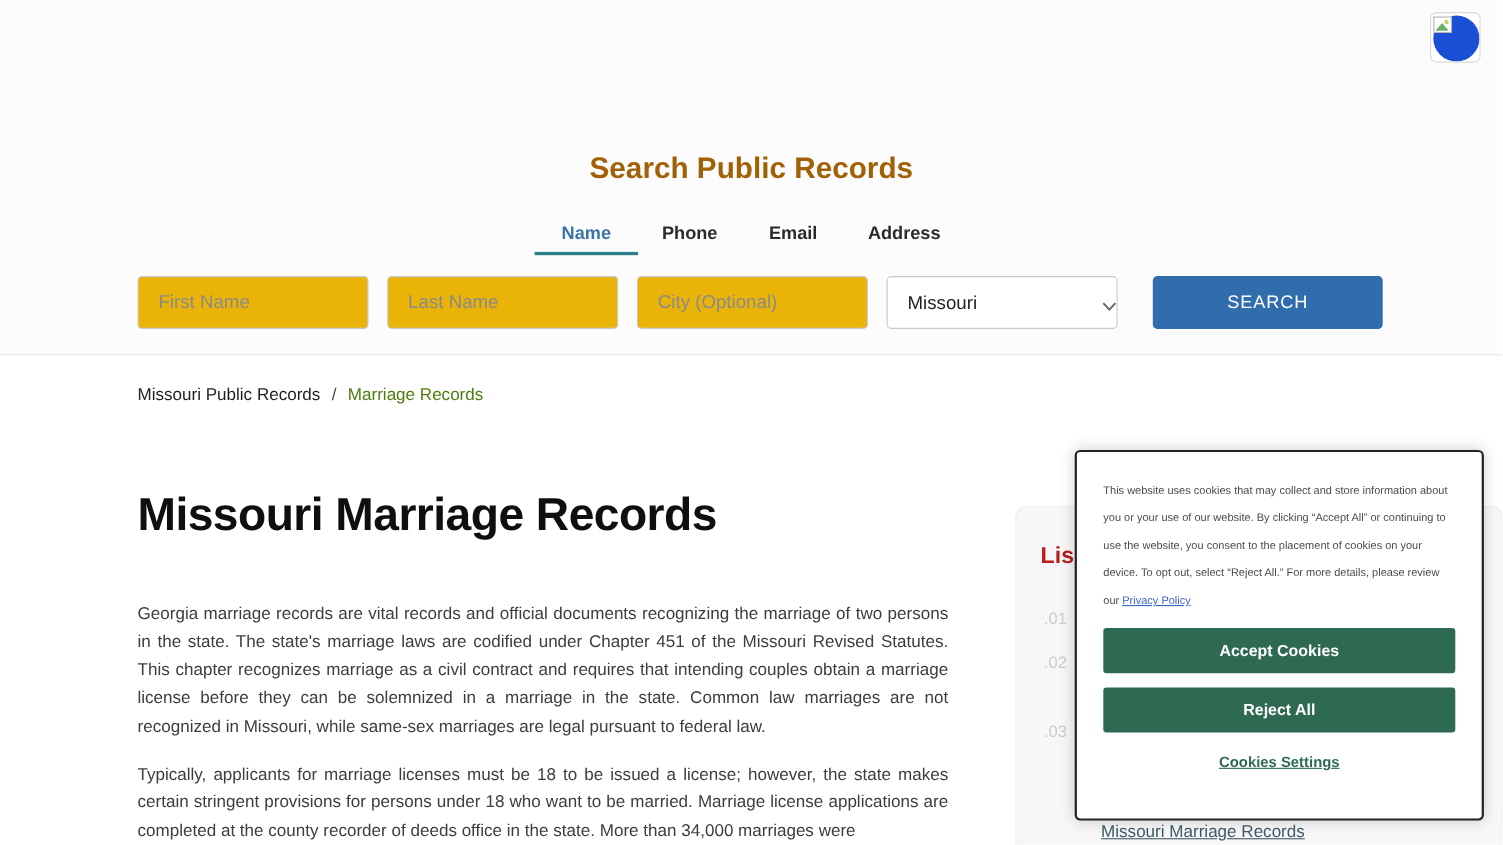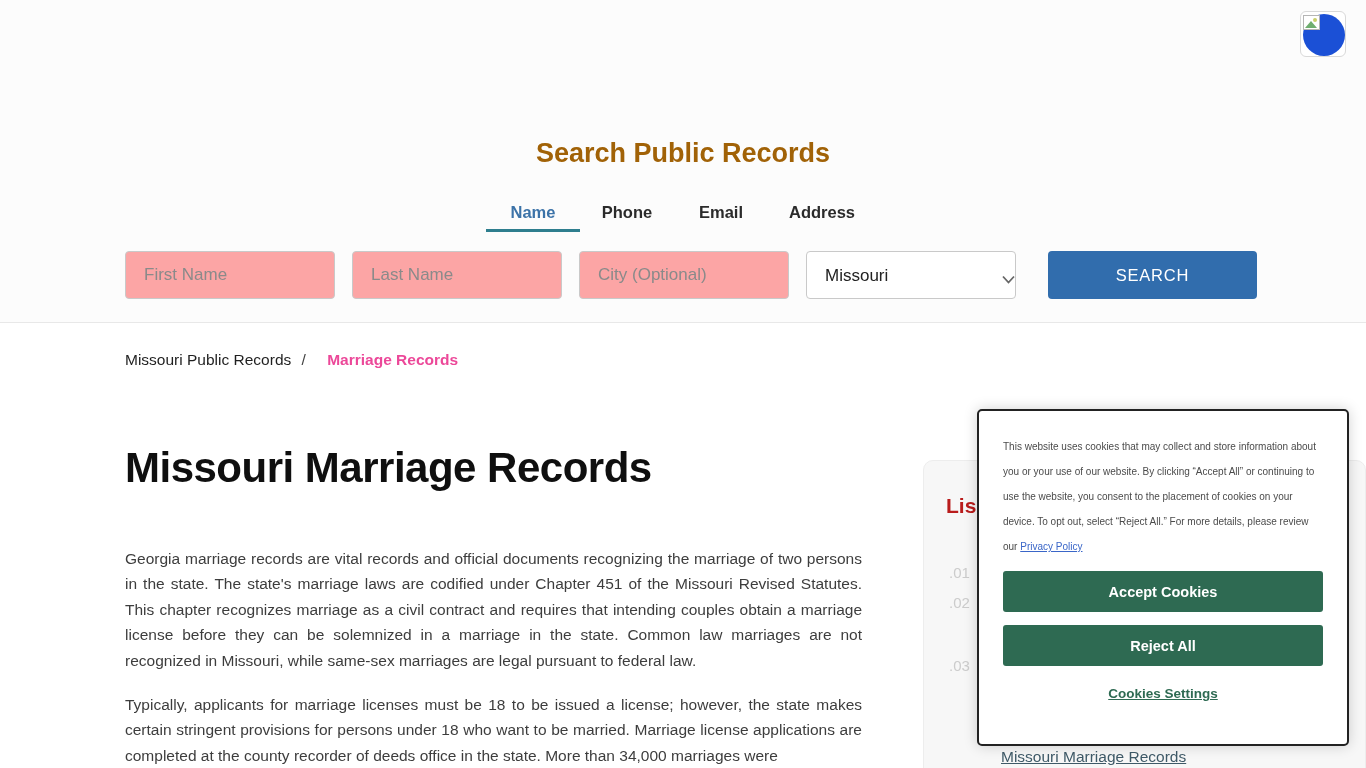--- a/index.html
+++ b/index.html
@@ -14,52 +14,52 @@
     font-size:27px; font-weight:bold; color:#a16207; }
   .tabs { position:absolute; left:486px; top:196px; display:flex; }
   .tab { height:36px; display:flex; align-items:center; justify-content:center;
     font-size:16.5px; font-weight:bold; color:#2b2b2b; cursor:pointer;
     border-bottom:3px solid transparent; }
   .tab.t0 { width:94px; } .tab.t1 { width:94px; } .tab.t2 { width:94px; } .tab.t3 { width:108px; }
   .tab.active { color:var(--accent_blue,#3c73a8); border-bottom:3px solid var(--tab_teal,#2e7e8e); }
 
   .form-row { position:absolute; left:125px; top:251px; display:flex; gap:17px; }
   .txt-input { width:210px; height:48px; border:1px solid #c9c9c9; border-radius:4px;
-    padding:0 18px; font-size:17px; color:#222; background:#fca5a5;
+    padding:0 18px; font-size:17px; color:#222; background:#eab308;
     font-family:"Liberation Sans", sans-serif; }
   .txt-input::placeholder { color:#8a8a8a; opacity:1; }
   .select-wrap { position:relative; width:225px; height:48px; }
   .state-select { width:210px; height:48px; border:1px solid #c9c9c9; border-radius:4px;
     padding:0 18px; font-size:17px; color:#222; background:#fff; appearance:none;
     -webkit-appearance:none; font-family:"Liberation Sans", sans-serif; }
   .chev { position:absolute; right:16px; top:19px; pointer-events:none; }
   .search-btn { width:209px; height:48px; border:none; border-radius:4px;
     background:var(--button_blue,#316dad); color:#fff; font-size:16.5px; font-weight:500;
     letter-spacing:0.8px; cursor:pointer; font-family:"Liberation Sans", sans-serif; }
 
   
   .breadcrumb { position:absolute; left:125px; top:351px; font-size:15.5px; color:#1f1f1f; }
   .breadcrumb a { color:#1f1f1f; text-decoration:none; cursor:pointer; }
   .crumb-sep { margin:0 6px; color:#444; }
-  .crumb-current { font-weight:bold; color:#ec4899;margin-left:11px; }
+  .crumb-current { font-weight:normal; color:#4d7c0f; }
 
   
   .article-title { position:absolute; left:125px; top:444px; font-size:42px; font-weight:bold;
     color:#0f0f0f; letter-spacing:-0.5px; }
   .article-body { position:absolute; left:125px; top:546px; width:737px; }
   .article-body p { font-size:15.5px; line-height:25.4px; color:#3d3d3d; text-align:justify; }
   .article-body p + p { margin-top:19px; }
 
   
   .sidebar-card { position:absolute; left:923px; top:460px; width:443px; height:420px;
     background:#f7f7f7; border:1px solid #ededed; border-radius:10px; z-index:1; }
   .sidebar-heading { position:absolute; left:22px; top:33px; font-size:21px; font-weight:bold;
     color:#b91c1c; white-space:nowrap; }
   .sb-num { position:absolute; left:25px; font-size:15px; color:#cccccc; }
-  .sb-num.n0 { top:93px;margin-top:10px; } .sb-num.n1 { top:133px; } .sb-num.n2 { top:196px; }
+  .sb-num.n0 { top:93px; } .sb-num.n1 { top:133px; } .sb-num.n2 { top:196px; }
   .sb-link { position:absolute; left:77px; top:287px; font-size:15.5px; color:#3f5a68;
     text-decoration:underline; cursor:pointer; white-space:nowrap; }
 
   
   .cookie-dialog { position:absolute; left:977px; top:409px; width:372px; height:337px;
     background:#fff; border:2px solid #222; border-radius:5px; padding:23px 24px;
     box-shadow:0 0 14px rgba(0,0,0,0.18); z-index:10; }
   .cookie-msg { font-size:10px; line-height:25px; color:#4b4b4b; }
   .privacy-link { color:#3a66c8; text-decoration:underline; cursor:pointer; }
   .cookie-btn { display:block; width:100%; height:41px; border:none; border-radius:3px;

